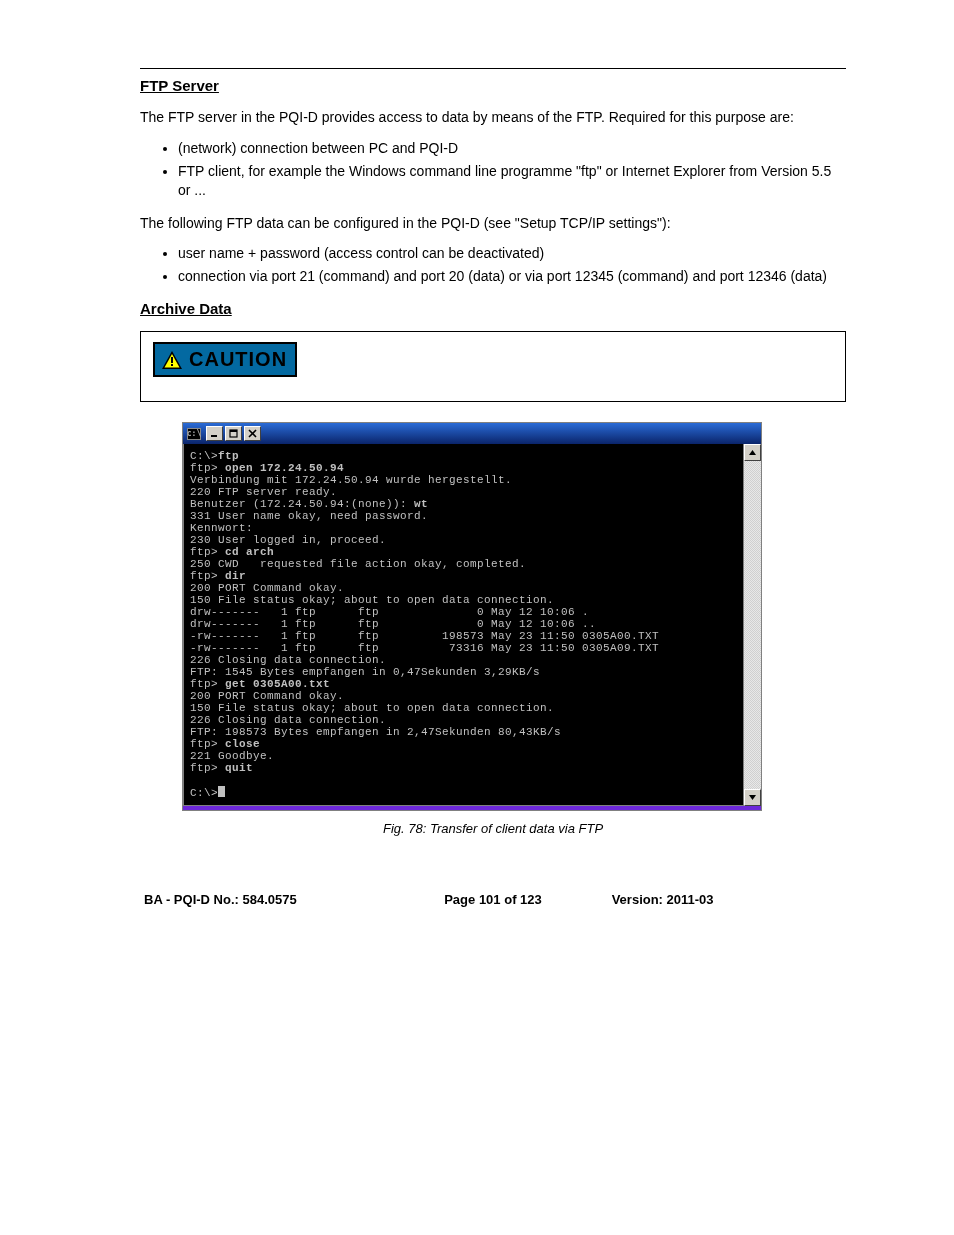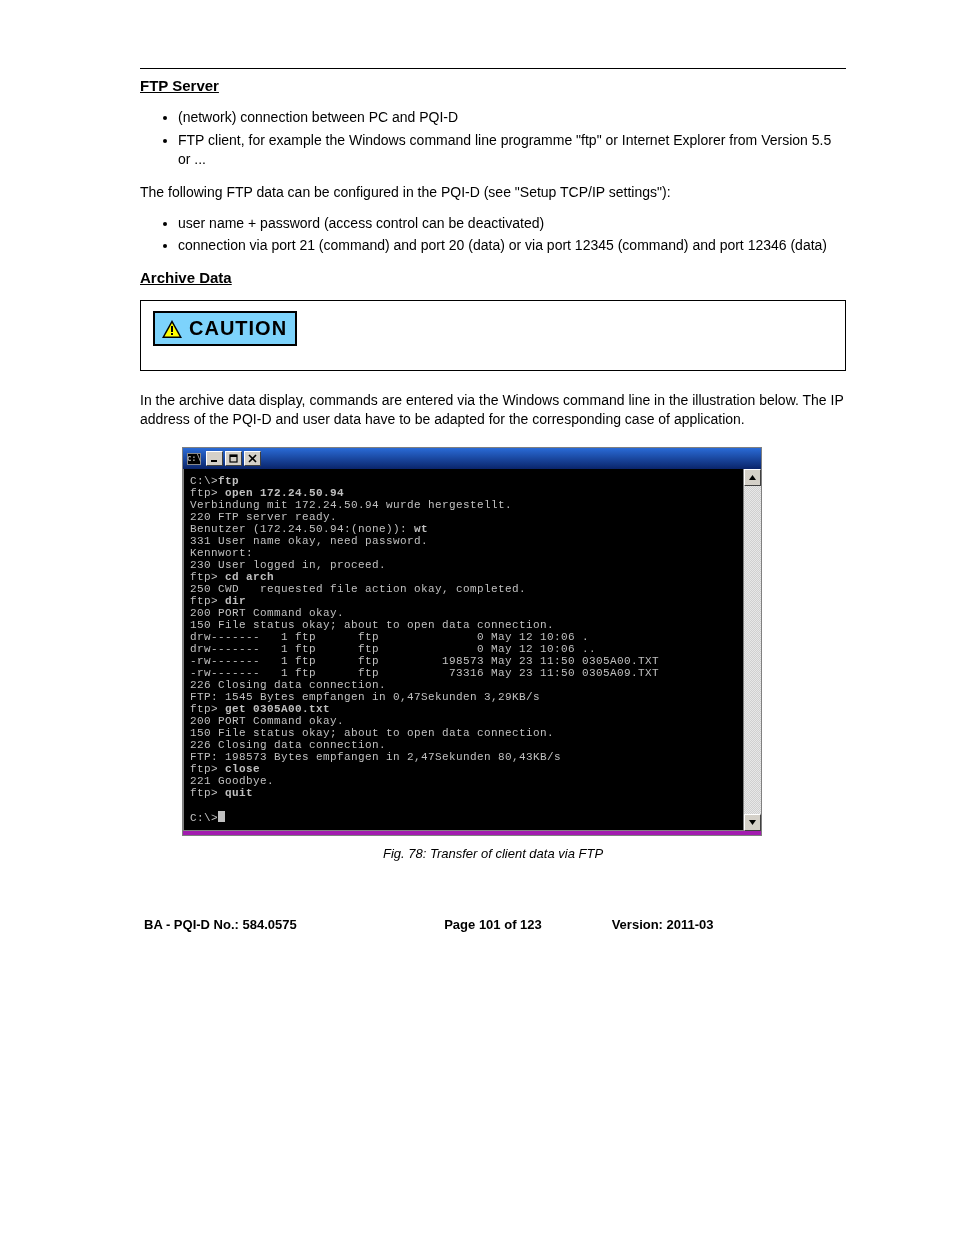--- a/index.html
+++ b/index.html
@@ -36,21 +36,21 @@
     line-height: 1.35;
   }
   .caution-box {
     border: 1px solid #000;
     margin: 8px 0 20px 0;
     padding: 10px 14px 14px 12px;
   }
   .caution-badge {
     display: inline-flex;
     align-items: center;
-    background: #7dd3fc;
+    background: #0369a1;
     border: 2px solid #000;
     padding: 4px 8px 4px 6px;
     font-weight: bold;
     font-size: 20px;
     letter-spacing: 1px;
     margin-bottom: 10px;
   }
   .caution-badge svg {
     margin-right: 6px;
   }
@@ -102,21 +102,21 @@
     border-right-color: #404040;
     border-bottom-color: #404040;
     display: flex;
     align-items: center;
     justify-content: center;
     box-sizing: border-box;
   }
   .tb-btn svg { display:block; }
   .term-area {
     position: relative;
-    background: #a21caf;
+    background: #6d28d9;
     padding: 0 0 4px 0;
   }
   .term {
     background: #000;
     color: #c0c0c0;
     font-family: "Courier New", monospace;
     font-size: 11px;
     line-height: 12px;
     white-space: pre;
     padding: 6px 6px 6px 6px;
@@ -178,20 +178,21 @@
 </style>
 </head>
 <body>
 
 <div class="page">
 
   <div class="rule"></div>
 
   <div class="sec-title">FTP Server</div>
 
+  <p class="para">The FTP server in the PQI-D provides access to data by means of the FTP. Required for this purpose are:</p>
 
   <ul class="bullets">
     <li>(network) connection between PC and PQI-D</li>
     <li>FTP client, for example the Windows command line programme "ftp" or Internet Explorer from Version 5.5 or ...</li>
   </ul>
 
   <p class="para">The following FTP data can be configured in the PQI-D (see "Setup TCP/IP settings"):</p>
 
   <ul class="bullets">
     <li>user name + password (access control can be deactivated)</li>
@@ -205,21 +206,20 @@
       <svg width="22" height="20" viewBox="0 0 22 20">
         <polygon points="11,1 21,19 1,19" fill="#000"></polygon>
         <polygon points="11,4 18.5,17.5 3.5,17.5" fill="#ffff00"></polygon>
         <rect x="10" y="7" width="2" height="6" fill="#000"></rect>
         <rect x="10" y="14" width="2" height="2" fill="#000"></rect>
       </svg>
       <span>CAUTION</span>
     </div>
   </div>
 
-  <p class="para">In the archive data display, commands are entered via the Windows command line in the illustration below. The IP address of the PQI-D and user data have to be adapted for the corresponding case of application.</p>
 
   <div class="fig-wrap">
     <div class="titlebar">
       <span class="tb-icon">c:\</span>
       <span class="tb-btns">
         <span class="tb-btn">
           <svg width="9" height="9" viewBox="0 0 9 9">
               <rect x="1" y="6" width="6" height="2" fill="#000"></rect>
             </svg>
         </span>

